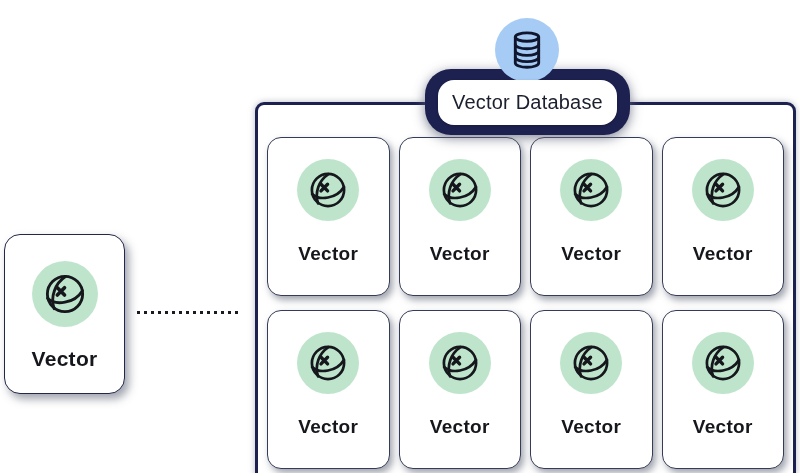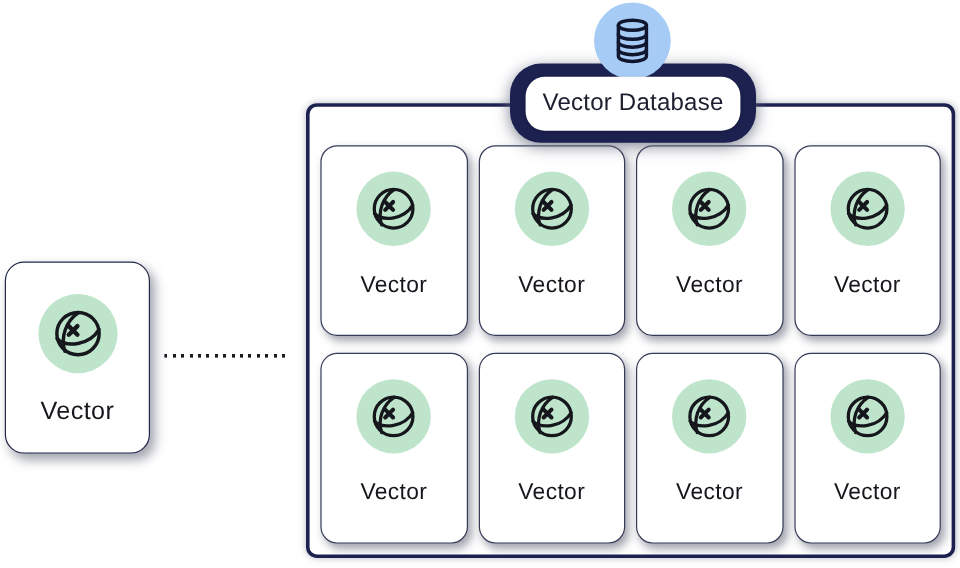--- a/index.html
+++ b/index.html
@@ -2,38 +2,38 @@
 <html style="--accent-green: #BEE5CB; --accent-blue: #A6CCF5; --navy: #1D2150; --ink: #15171C;"><head>
 <meta charset="utf-8">
 <style>
   html,body{margin:0;padding:0;}
   body{
     width:800px;height:473px;position:relative;overflow:hidden;
     background:#ffffff;
     font-family:"Liberation Sans", sans-serif;
     color:var(--ink,#15171c);
   }
-  .abs{position:absolute;}
+  .abs{position:absolute;margin-top:16px;}
 
   
   .source-card{
     left:4px;top:218px;width:121px;height:160px;
     background:#fff;border:1.5px solid #23284a;border-radius:16px;
     box-shadow:4px 5px 9px rgba(70,75,95,.5);
     display:flex;flex-direction:column;align-items:center;
     padding-top:26px;box-sizing:border-box;gap:20px;z-index:2;
   }
   .icon-disc{
     border-radius:50%;
     background:var(--accent-green,#bee5cb);
     display:flex;align-items:center;justify-content:center;
     flex:0 0 auto;
   }
   .source-card .icon-disc{width:66px;height:66px;}
-  .card-label{font-size:21px;font-weight:400;color:var(--ink,#15171c);letter-spacing:.3px;}
+  .card-label{font-size:21px;font-weight:700;color:var(--ink,#15171c);letter-spacing:.3px;}
 
   
   .connector{
     left:137px;top:295px;width:104px;height:3px;
     background:repeating-linear-gradient(90deg,#191b22 0 2.5px,transparent 2.5px 7px);
     z-index:1;
   }
 
   
   .db-container{

